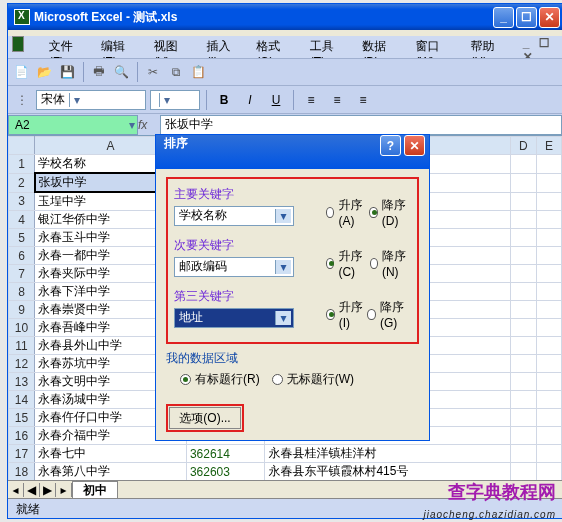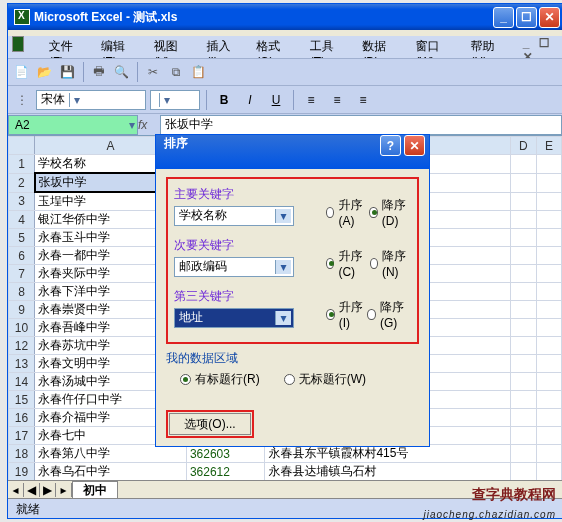--- a/index.html
+++ b/index.html
@@ -46,21 +46,21 @@
 
 .sheettabs{height:18px;background:#ece9d8;border-top:1px solid #888;display:flex;align-items:center;font-size:11px;}
 .sheettabs .navbtn{width:16px;text-align:center;border-right:1px solid #888;}
 .sheettabs .tab{padding:0 10px;background:#fff;border:1px solid #888;border-bottom:none;font-weight:bold;}
 .sheettabs .scroll{flex:1;}
 
 .status{height:20px;background:#cdd9f2;border-top:1px solid #888;padding:2px 8px;}
 
 
 .watermark{position:absolute;right:6px;bottom:2px;color:#222;font-style:italic;font-size:10px;letter-spacing:1px;}
-.watermark2{position:absolute;right:6px;bottom:18px;color:#7f1d1d;font-size:14px;font-weight:bold;}
+.watermark2{position:absolute;right:6px;bottom:18px;color:#a21caf;font-size:18px;font-weight:bold;}
 
 
 .dialog{position:absolute;left:155px;top:134px;width:275px;border:1px solid #0054e3;background:#ece9d8;}
 .dlgtitle{height:34px;background:linear-gradient(#2e6fd8,#0054e3);color:#fff;display:flex;padding:0 4px 0 8px;font-weight:bold;}
 .dlgtitle .spacer{flex:1;}
 .dlgtitle .help,.dlgtitle .close{width:21px;height:21px;border:1px solid #fff;border-radius:3px;display:flex;align-items:center;justify-content:center;margin-left:3px;font-weight:bold;}
 .dlgtitle .help{background:linear-gradient(#6fa1eb,#2e6fd8);}
 .dlgtitle .close{background:linear-gradient(#f07460,#c83a1c);}
 .dlgbody{padding:8px 10px;}
 .redbox{border:2px solid #e02020;padding:4px 6px 6px 6px;margin-bottom:6px;}
@@ -68,24 +68,24 @@
 .keycol{flex:0 0 136px;}
 .keylbl{color:#6d28d9;margin-bottom:3px;}
 .keycombo{border:1px solid #7b9ebd;background:#fff;height:20px;display:flex;align-items:center;padding:0 2px 0 4px;width:120px;}
 .keycombo .arrow{margin-left:auto;width:16px;background:#cfe0f4;text-align:center;color:#2d5aa0;border-left:1px solid #7b9ebd;}
 .keycombo.sel3{background:#1a3a8a;color:#fff;}
 .radiocol{display:flex;flex-direction:row;gap:2px;padding-top:14px;}
 .radio{display:flex;align-items:center;gap:4px;}
 .radio .dot{width:11px;height:11px;border:1px solid #555;border-radius:50%;position:relative;background:#fff;}
 .radio.checked .dot::after{content:"";position:absolute;width:5px;height:5px;background:#2a6e1b;border-radius:50%;left:2px;top:2px;}
 .dtalbl{color:#1048a8;margin:4px 0;}
-.dtarow{display:flex;gap:24px;padding-left:14px;margin-bottom:22px;}
+.dtarow{display:flex;gap:12px;padding-left:14px;margin-bottom:16px;}
 .dlgbtns{display:flex;gap:8px;align-items:center;}
 .dlgbtns .opt{border:2px solid #e02020;padding:1px;}
-.dlgbtn{width:82px;height:22px;border:1px solid #888;background:#ece9d8;display:flex;align-items:center;justify-content:center;}
+.dlgbtn{width:72px;height:22px;border:1px solid #888;background:#ece9d8;display:flex;align-items:center;justify-content:center;}
 .dlgbtns .rt{margin-left:auto;display:flex;gap:8px;}
 </style>
 </head>
 <body>
 
 <div class="win">
 
   <div class="titlebar">
     <div class="icon"></div>
     <div class="title">Microsoft Excel - 测试.xls</div>
@@ -249,20 +249,28 @@
   </tr>
           <tr>
     <th class="rowhdr">10</th>
     <td class="">永春吾峰中学</td>
     <td class="colB"></td>
     <td></td>
     <td></td>
     <td></td>
   </tr>
           <tr>
+    <th class="rowhdr">11</th>
+    <td class="">永春县外山中学</td>
+    <td class="colB"></td>
+    <td></td>
+    <td></td>
+    <td></td>
+  </tr>
+          <tr>
     <th class="rowhdr">12</th>
     <td class="">永春苏坑中学</td>
     <td class="colB"></td>
     <td></td>
     <td></td>
     <td></td>
   </tr>
           <tr>
     <th class="rowhdr">13</th>
     <td class="">永春文明中学</td>

